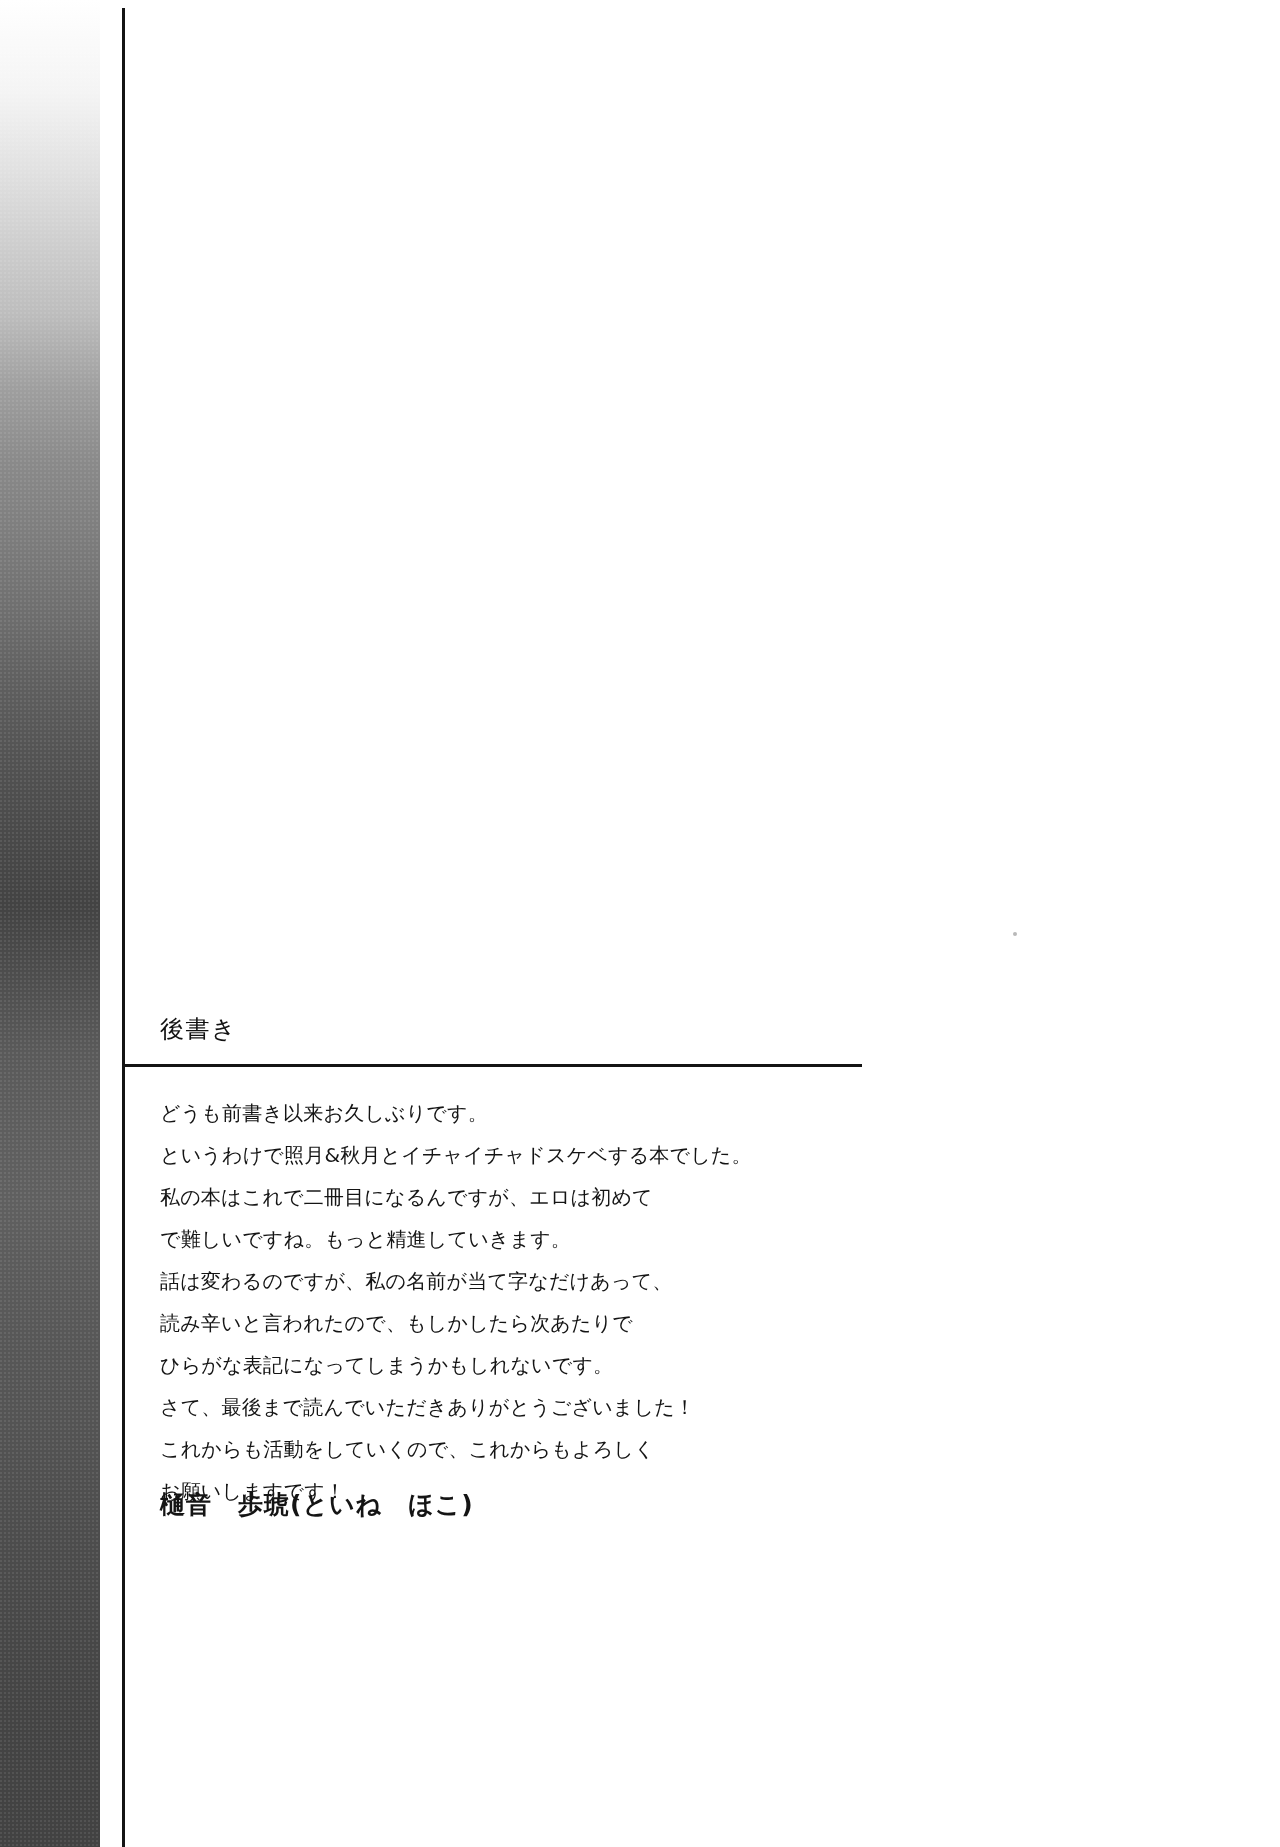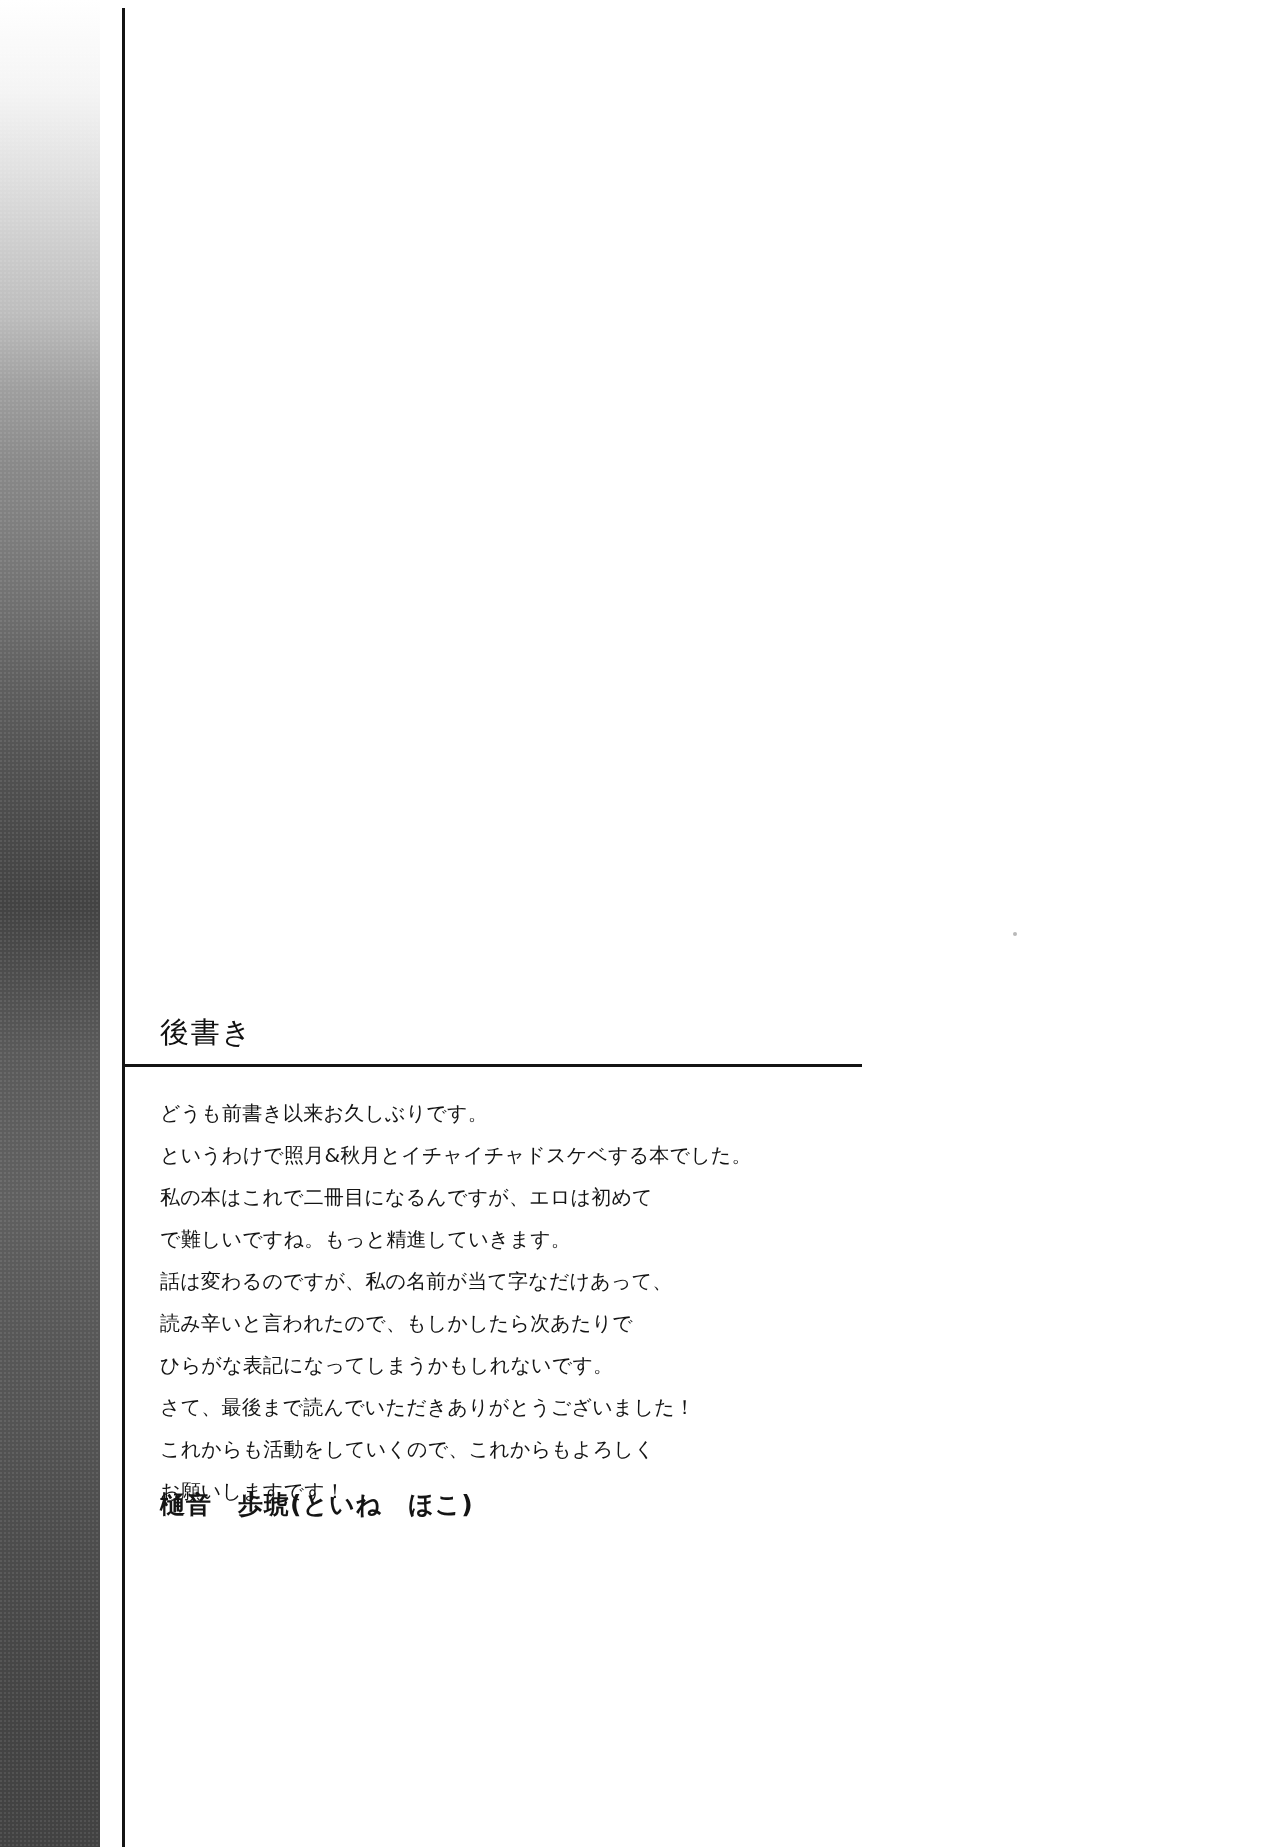--- a/index.html
+++ b/index.html
@@ -87,21 +87,21 @@
   }
 
   
   .afterword {
     position: absolute;
     left: 160px;
     top: 1015px;
     width: 760px;
   }
   .afterword-title {
-    font-size: 29px;
+    font-size: 24px;
     line-height: 1.2;
     color: #111111;
     letter-spacing: 0.06em;
     margin: 0 0 10px 0;
     font-weight: 400;
   }
   .hrule {
     position: absolute;
     left: 122px;
     top: 1064px;

